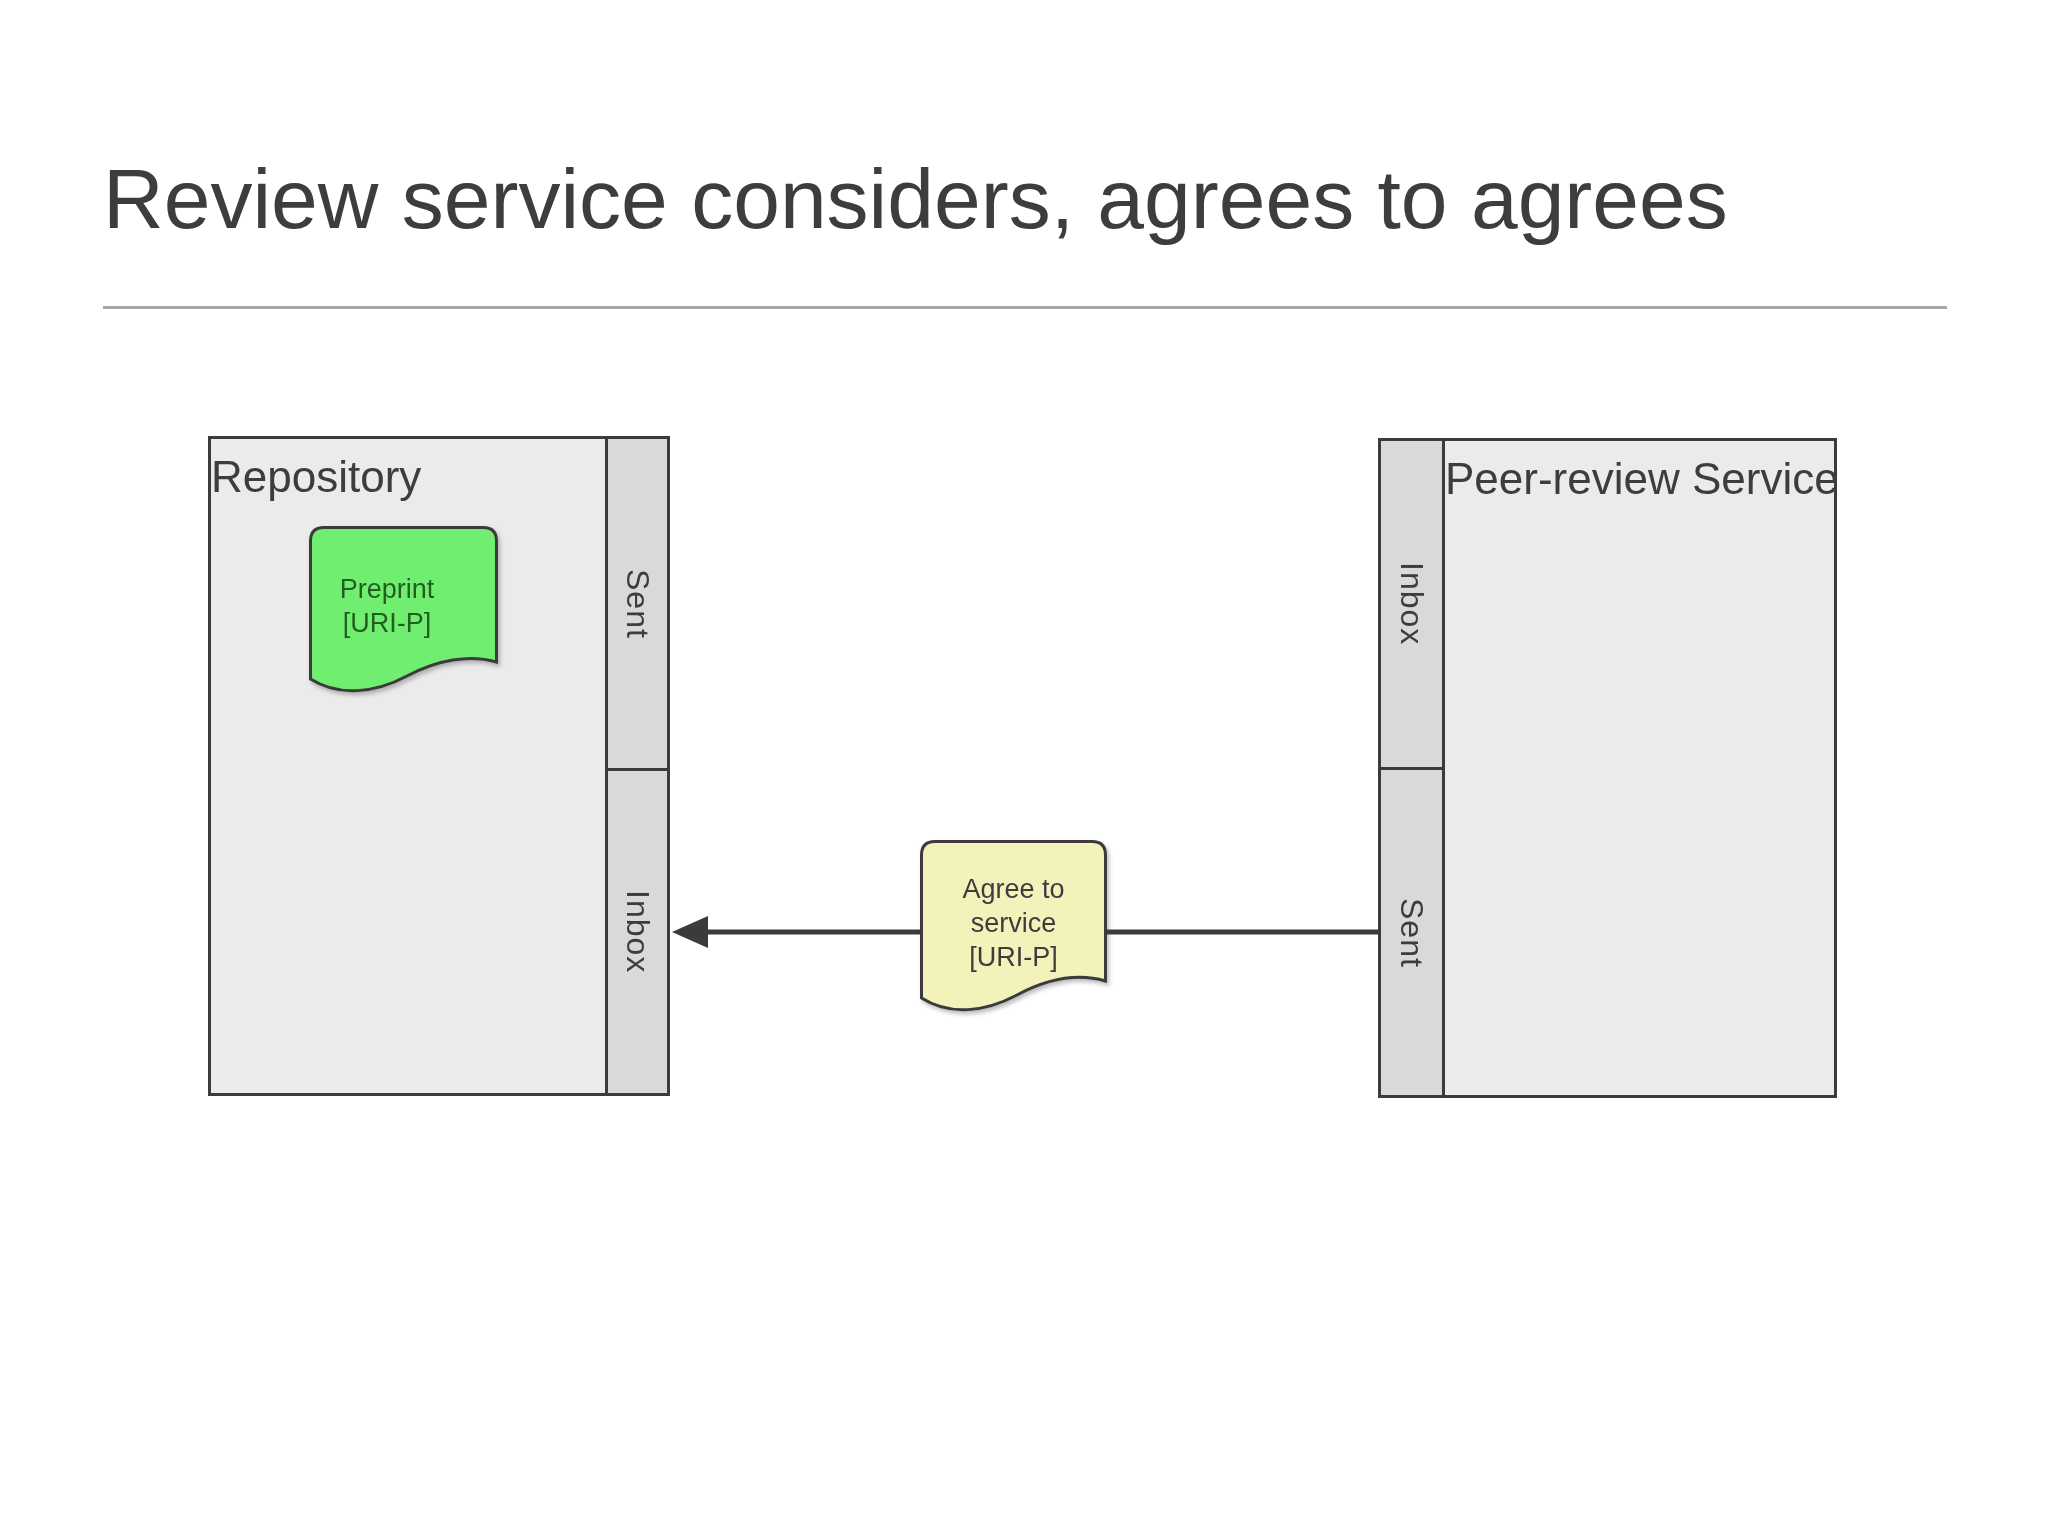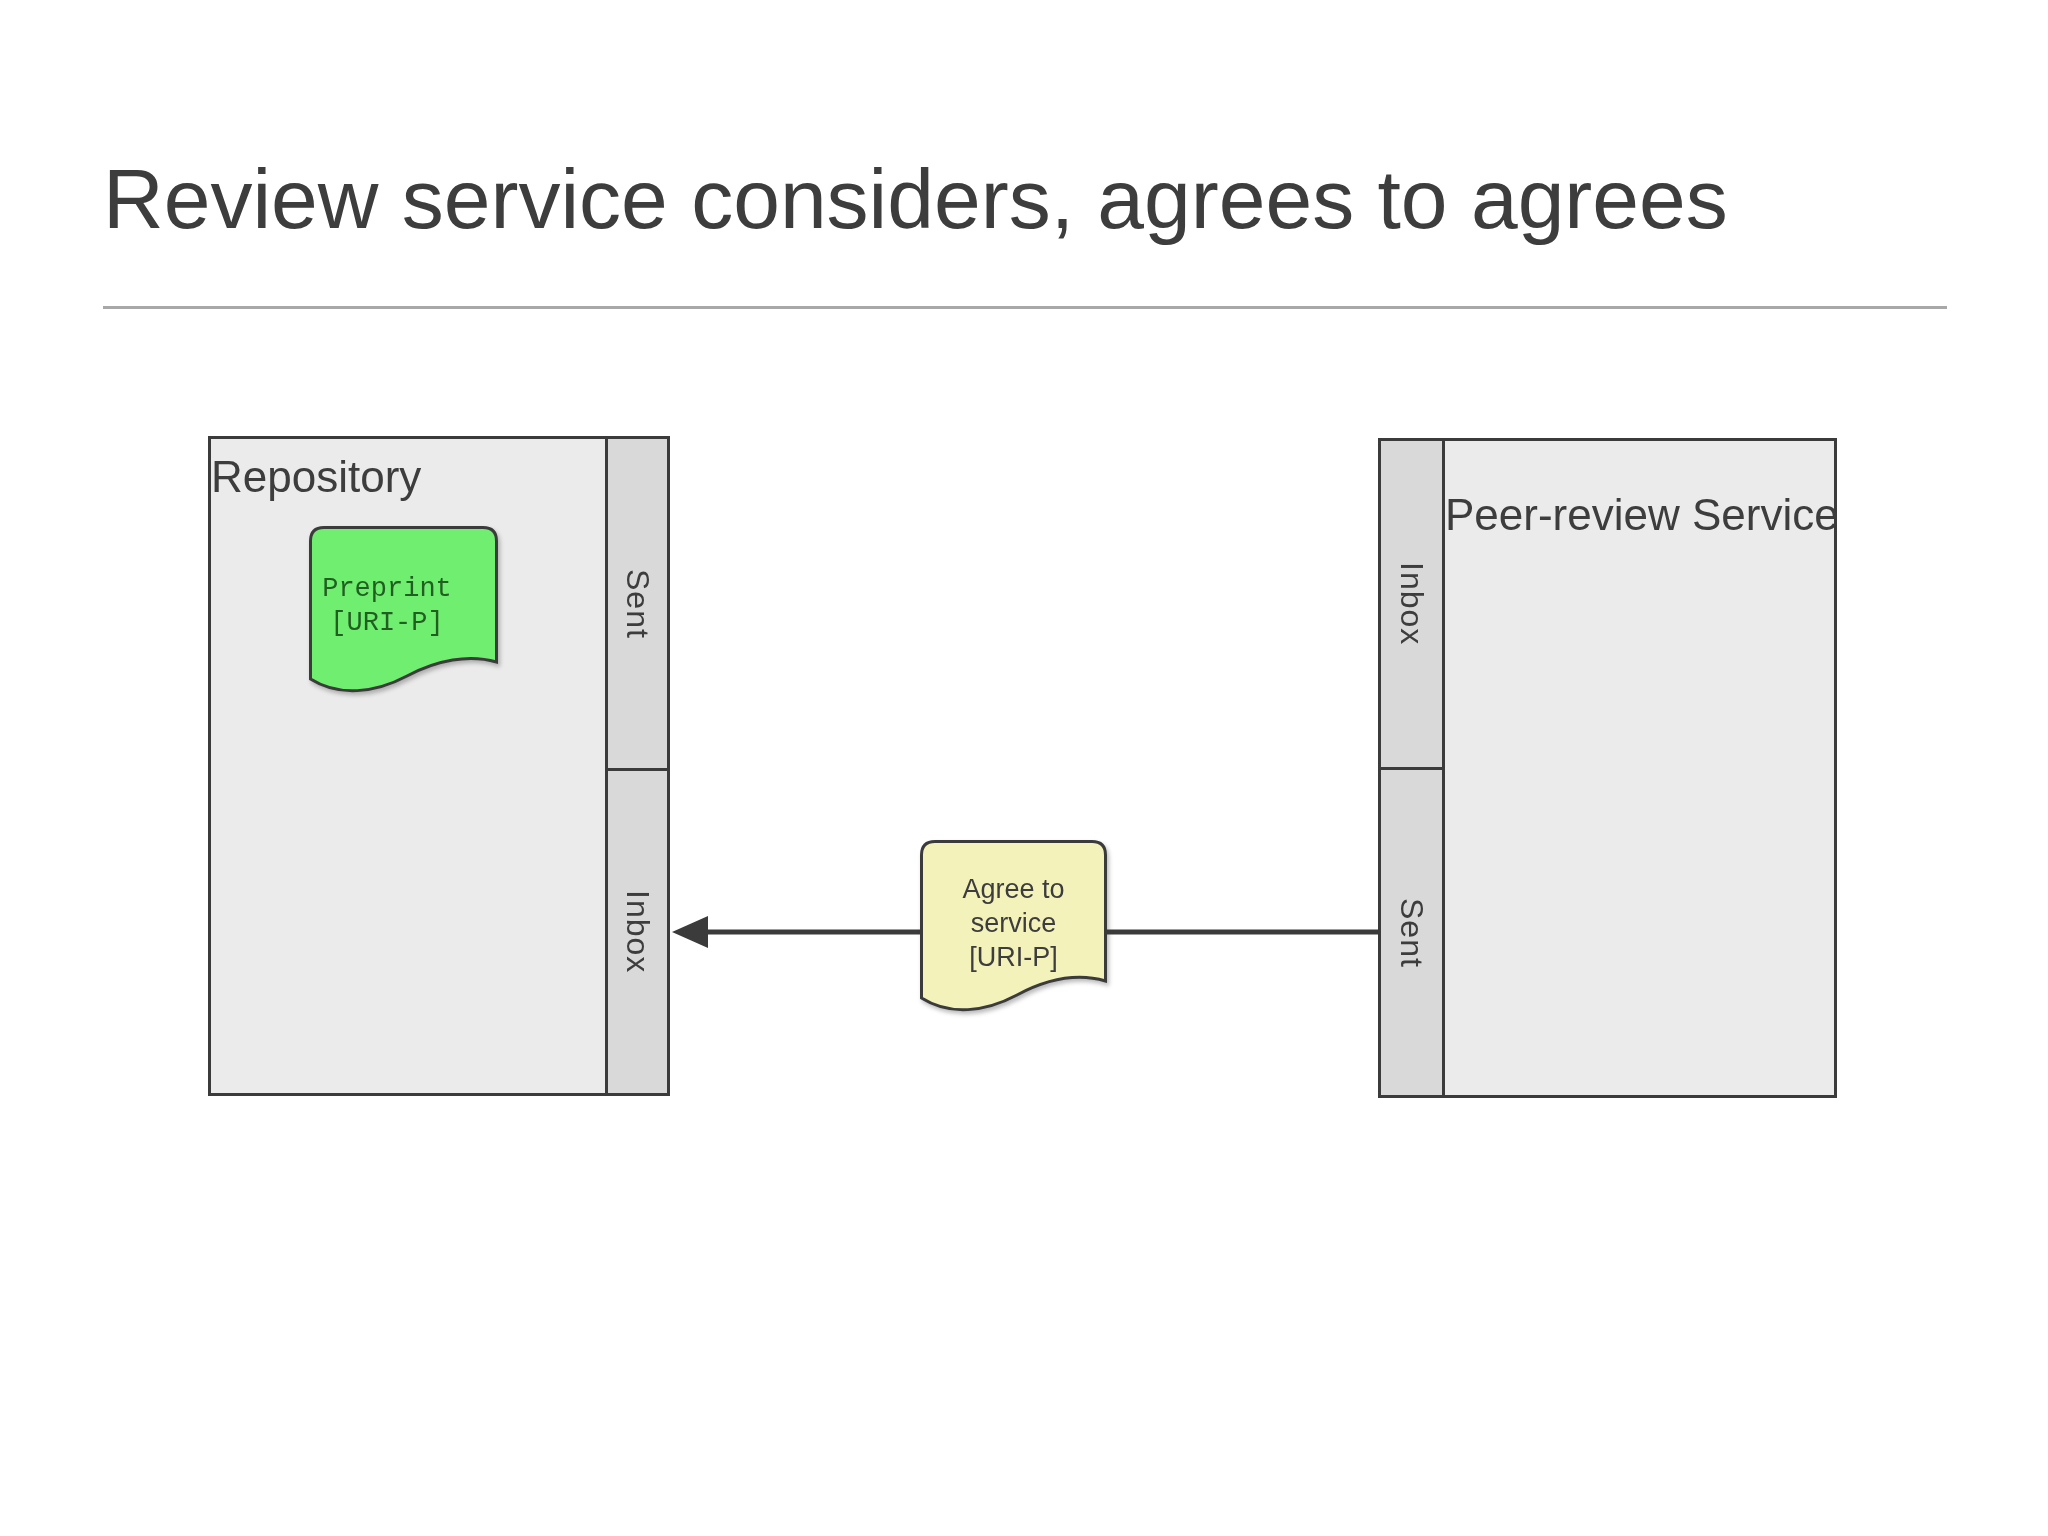--- a/index.html
+++ b/index.html
@@ -47,21 +47,21 @@
 
   .actor-title{
     position:absolute;
     top:14px;
     font-size:44px;
     line-height:1.1;
     color:var(--text);
     white-space:nowrap;
   }
   .box-repository .actor-title{ left:0; width:394px; }
-  .box-peer .actor-title{ left:64px; width:389px;margin-top:36px; }
+  .box-peer .actor-title{ left:64px; width:389px; }
 
   .sidebar{
     position:absolute;
     top:0; bottom:0;
     background:var(--cell);
   }
   .box-repository .sidebar{ right:0; width:62px; border-left:3px solid var(--border); }
   .box-peer .sidebar{ left:0; width:64px; border-right:3px solid var(--border); }
 
   .cell{
@@ -91,21 +91,21 @@
   .doc-note svg{
     position:absolute; left:0; top:0;
     filter:drop-shadow(2px 3px 2px rgba(60,60,60,0.35));
   }
   .doc-note .note-text{
     position:absolute; left:0; right:0;
     text-align:center;
     font-size:27px;
     line-height:34px;
   }
-  .note-preprint{ left:309px; top:526px; width:156px; height:172px;font-family:Liberation Mono, monospace; }
+  .note-preprint{ left:309px; top:526px; width:156px; height:172px; }
   .note-preprint .note-text{ top:46px; color:var(--green-text); }
   .note-agree{ left:920px; top:840px; width:187px; height:178px;padding-left:48px; }
   .note-agree .note-text{ top:32px; color:var(--text); }
 
   .arrow-layer{ position:absolute; left:660px; top:900px; width:730px; height:64px; }
 </style>
 </head>
 <body>
 
 <div class="slide-title">Review service considers, agrees to agrees</div>

